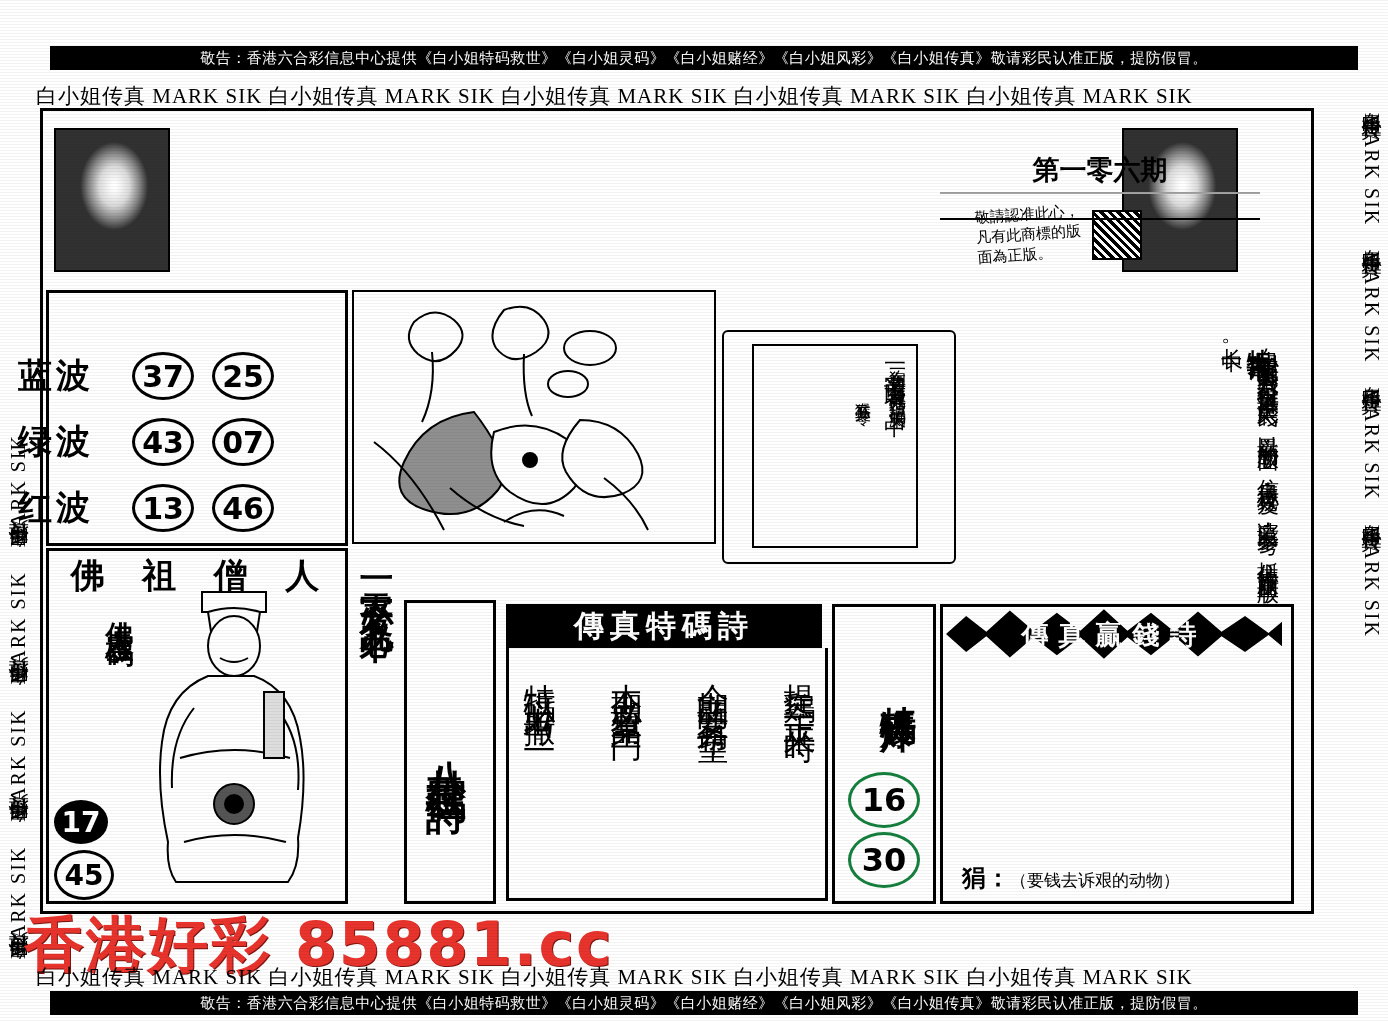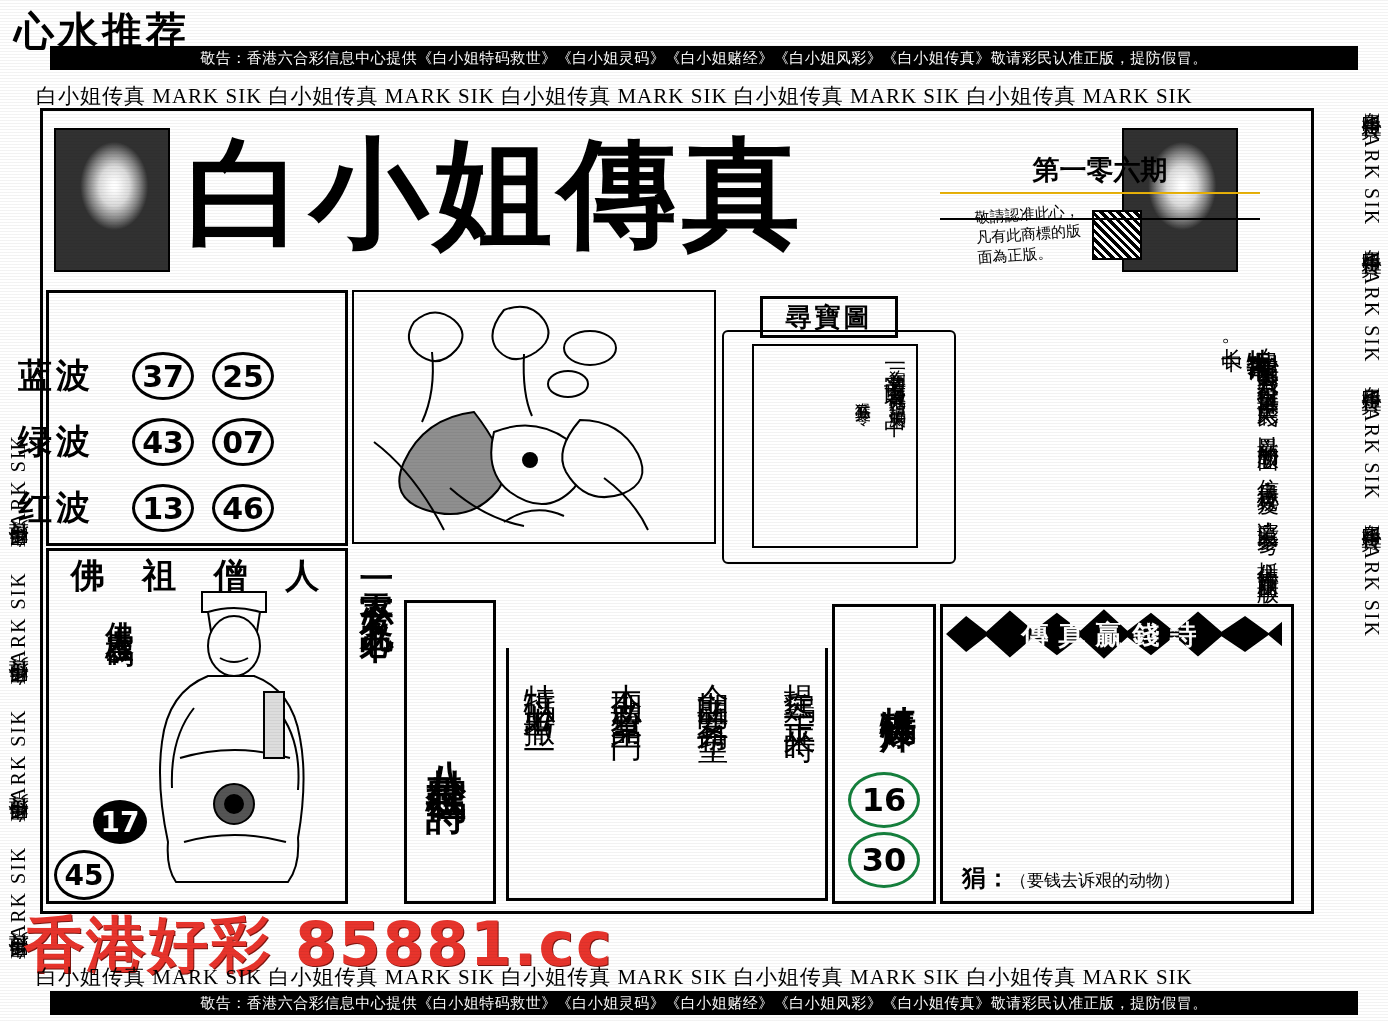--- a/index.html
+++ b/index.html
@@ -50,21 +50,21 @@
   }
   .stamp-note{
     position:absolute;left:930px;top:86px;width:110px;font-size:15px;line-height:20px;
     transform:rotate(-4deg);font-family:"DejaVu Sans",sans-serif;
   }
   .stamp-box{
     position:absolute;left:1046px;top:92px;width:46px;height:46px;border:2px solid #000;
     background:repeating-linear-gradient(45deg,#000 0 3px,#fff 3px 6px);
   }
   .issue{
-    position:absolute;left:940px;top:152px;width:320px;height:40px;border-bottom:2px solid #eab308;
+    position:absolute;left:940px;top:152px;width:320px;height:40px;border-bottom:2px solid #a3a3a3;
     font-family:Liberation Mono, monospace;font-weight:bold;font-size:27px;text-align:center;
   }
   .issue-underline2{position:absolute;left:940px;top:192px;width:320px;height:26px;border-bottom:2px solid #000;}
 
   
   .box{position:absolute;border:3px solid #000;background:#fff;}
   .pick-box{left:46px;top:290px;width:296px;height:250px;}
   .pick-title{position:absolute;left:14px;top:4px;font-size:40px;font-family:"DejaVu Sans",sans-serif;font-weight:bold;letter-spacing:4px;}
   .pick-row{position:absolute;left:18px;display:flex;align-items:center;gap:18px;}
   .pick-label{font-size:34px;font-family:"DejaVu Sans",sans-serif;font-weight:bold;letter-spacing:4px;width:96px;}
@@ -120,21 +120,21 @@
     font-size:28px;font-weight:bold;letter-spacing:6px;font-family:"DejaVu Sans",sans-serif;
   }
   .buddha-fig{
     position:absolute;left:140px;top:588px;width:190px;height:300px;
   }
   .dark-ball{
     position:absolute;left:54px;width:54px;height:44px;border-radius:50%;background:#000;color:#fff;
     display:flex;align-items:center;justify-content:center;font-size:28px;font-weight:bold;
     font-family:"DejaVu Sans",sans-serif;
   }
-  .dark-ball.b1{top:800px;margin-left:39px;}
+  .dark-ball.b1{top:800px;}
   .dark-ball.b2{top:850px;background:#fff;color:#000;border:3px solid #000;}
 
   
   .slogan{
     position:absolute;left:350px;top:560px;width:50px;height:330px;writing-mode:vertical-rl;
     font-size:34px;font-weight:bold;letter-spacing:6px;font-family:"DejaVu Sans",sans-serif;
   }
   .bagua-box{left:404px;top:600px;width:86px;height:298px;}
   .bagua-text{
     position:absolute;left:412px;top:608px;width:70px;height:282px;writing-mode:vertical-rl;
@@ -206,29 +206,27 @@
   <div class="mark-strip mark-top">白小姐传真 MARK SIK  白小姐传真 MARK SIK  白小姐传真 MARK SIK  白小姐传真 MARK SIK  白小姐传真 MARK SIK</div>
 
   <div class="vstrip vleft">白小姐传真 MARK SIK 白小姐传真 MARK SIK 白小姐传真 MARK SIK 白小姐传真 MARK SIK</div>
   <div class="vstrip vright">白小姐传真 MARK SIK 白小姐传真 MARK SIK 白小姐传真 MARK SIK 白小姐传真 MARK SIK</div>
 
   <div class="frame"></div>
 
   <div class="masthead">
     <div class="photo photo-left"></div>
     <div class="photo photo-right"></div>
-    <div class="paper-title">白小姐傳真</div>
     <div class="stamp-note">敬請認准此心，凡有此商標的版面為正版。</div>
     <div class="stamp-box"></div>
   </div>
   <div class="issue">第一零六期</div>
   <div class="issue-underline2"></div>
 
   <div class="box pick-box"></div>
-  <div class="pick-title">心水推荐</div>
 
   <div class="pick-row" style="top:352px">
     <span class="pick-label">蓝波</span>
     <span class="ball">37</span>
     <span class="ball">25</span>
   </div>
   <div class="pick-row" style="top:418px">
     <span class="pick-label">绿波</span>
     <span class="ball">43</span>
     <span class="ball">07</span>
@@ -253,21 +251,20 @@
         <circle cx="176" cy="168" r="7" fill="#000"></circle>
         <path d="M226 128 q40 0 58 34 q14 28 -16 40 q-36 12 -56 -22 q-12 -22 14 -52z" fill="#fff"></path>
         <path d="M20 150 q40 30 70 88"></path>
         <path d="M96 196 q34 30 74 38"></path>
         <path d="M250 186 q30 22 44 52"></path>
         <path d="M150 230 q30 -20 60 -6"></path>
       </g>
     </svg>
   </div>
 
-  <div class="treasure-title">尋寶圖</div>
   <div class="scroll"></div>
   <div class="scroll-inner"></div>
   <div class="scroll-text">狗在一边看八
 又虎鼠开特
 把码测天下</div>
   <div class="scroll-big">一字记之曰：中</div>
   <div style="position:absolute;left:852px;top:390px;writing-mode:vertical-rl;font-size:16px;font-family:'DejaVu Sans',sans-serif;letter-spacing:2px;">猴马开二零</div>
 
   <div class="right-note-title">特大喜讯：</div>
   <div class="right-note">白小姐传真由香港六合彩公司提供救世广大彩民，以最新的版面，信息传真秘笈，请彩民参考，抓住传真版面正版，长跟长中。</div>
@@ -298,20 +295,21 @@
       </g>
     </svg>
   </div>
   <div class="dark-ball b1">17</div>
   <div class="dark-ball b2">45</div>
 
   <div class="slogan">一零必发一九必中</div>
   <div class="box bagua-box"></div>
   <div class="bagua-text">八卦靈碼詩</div>
 
+  <div class="poem-head">傳真特碼詩</div>
   <div class="box poem-box"></div>
   <div class="poem-grid">
     <div class="poem-col">提鷄二二正來時</div>
     <div class="poem-col">今期開雙有希望</div>
     <div class="poem-col">本期必買第三門</div>
     <div class="poem-col">特碼必出撒一二</div>
   </div>
 
   <div class="box boom-box"></div>
   <div class="boom-title">特碼爆炸</div>

